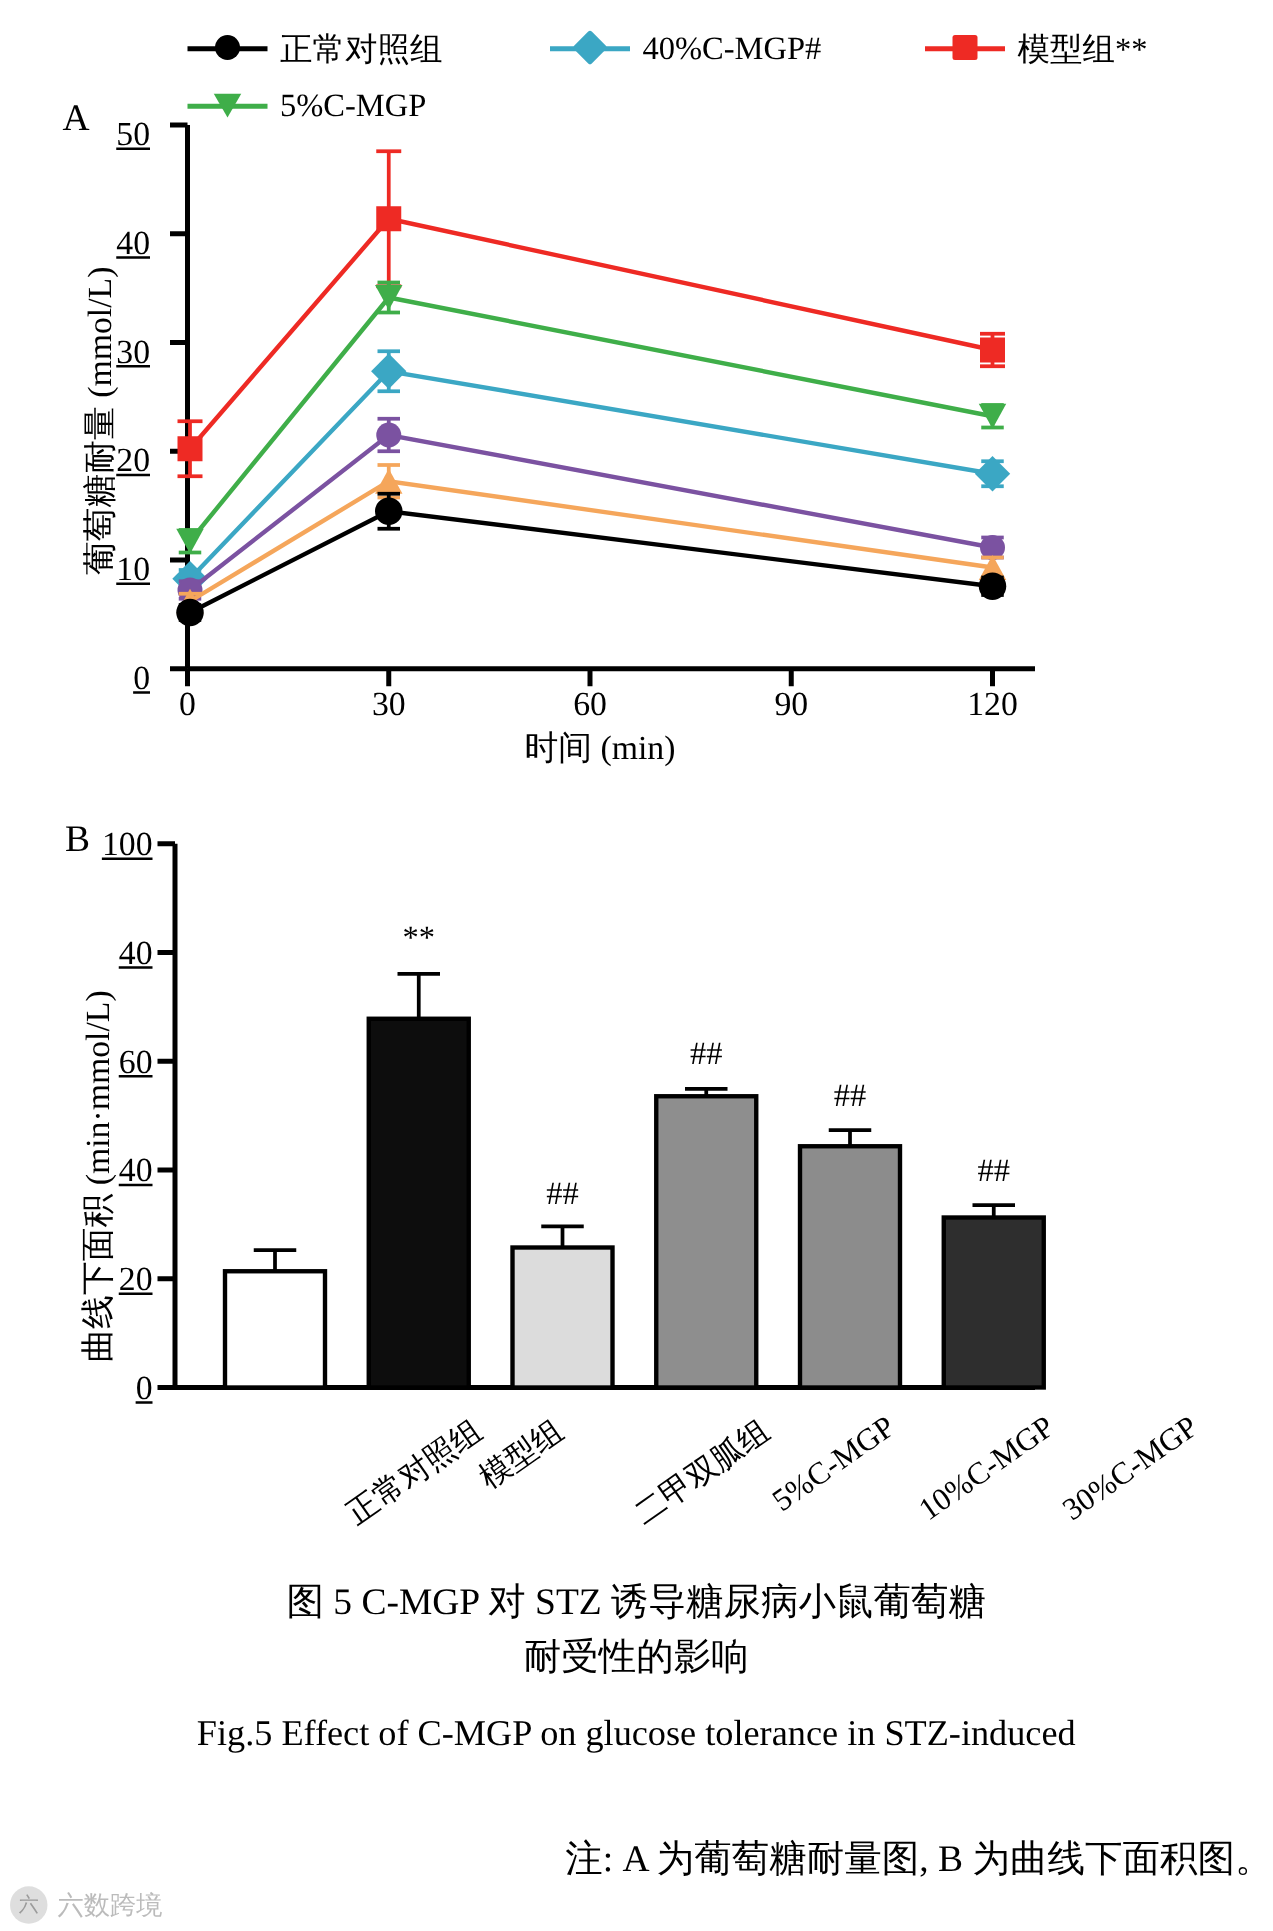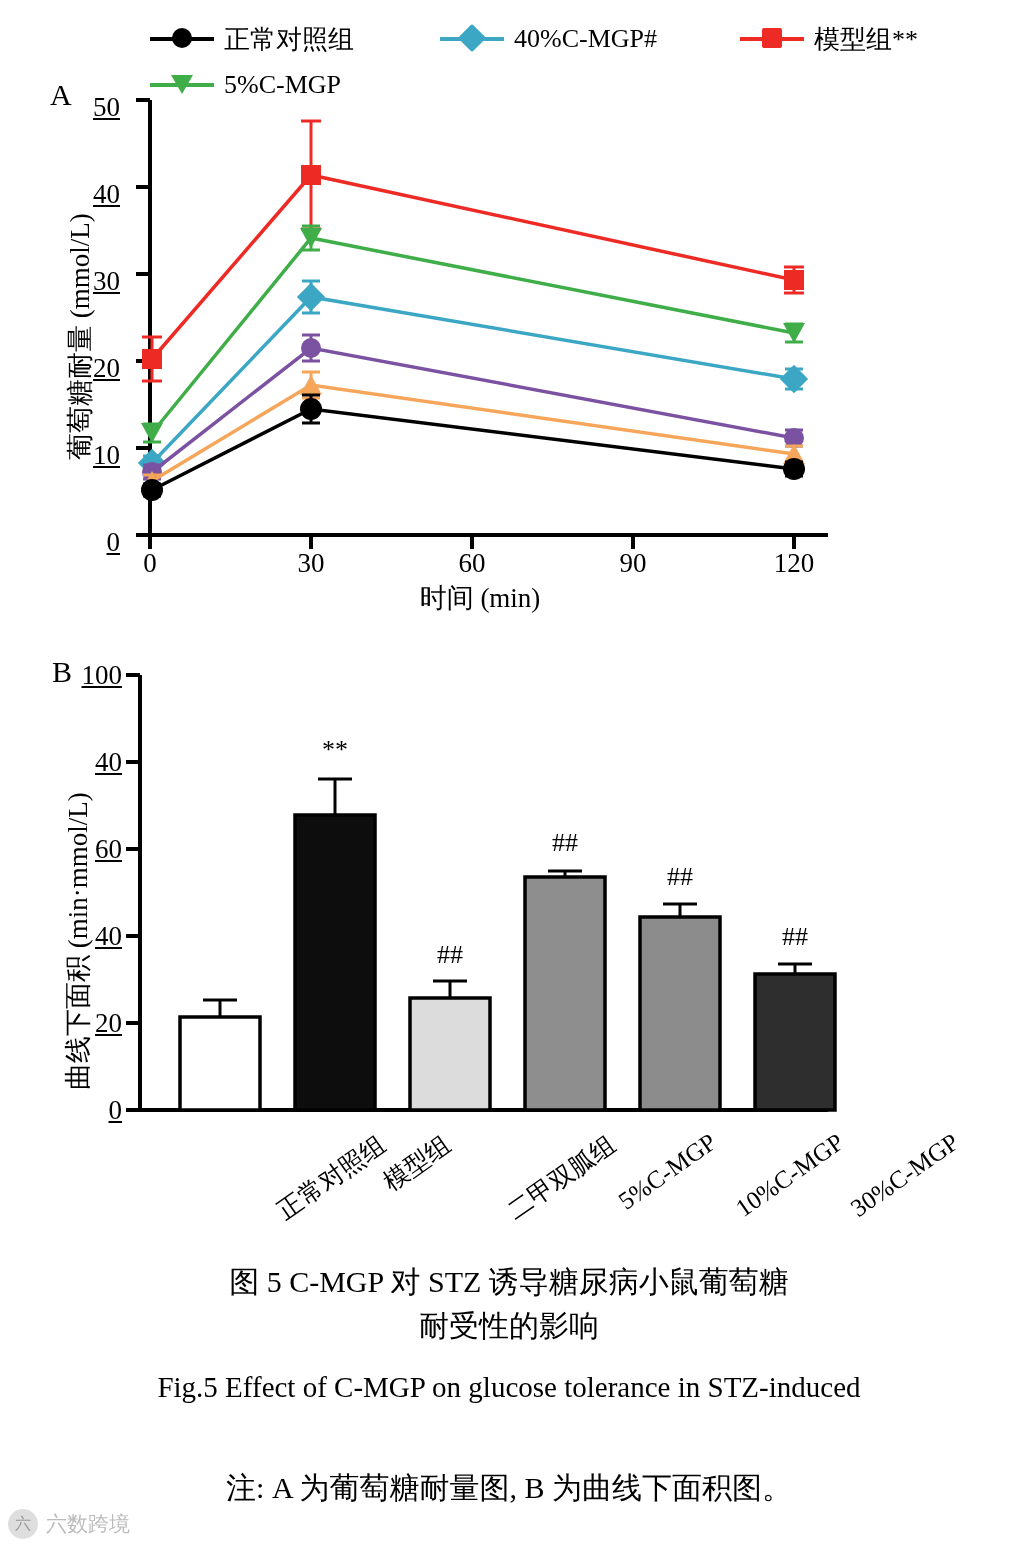--- a/index.html
+++ b/index.html
@@ -397,20 +397,20 @@
   <div class="cat-label" style="left:248px; top:1128px;">正常对照组</div>
   <div class="cat-label" style="left:363px; top:1128px;">模型组</div>
   <div class="cat-label" style="left:478px; top:1128px;">二甲双胍组</div>
   <div class="cat-label" style="left:593px; top:1128px;">5%C-MGP</div>
   <div class="cat-label" style="left:708px; top:1128px;">10%C-MGP</div>
   <div class="cat-label" style="left:823px; top:1128px;">30%C-MGP</div>
 
   <div class="caption" style="top:1262px;">图 5   C-MGP 对 STZ 诱导糖尿病小鼠葡萄糖</div>
   <div class="caption" style="top:1306px;">耐受性的影响</div>
   <div class="caption small" style="top:1368px;">Fig.5   Effect of C-MGP on glucose tolerance in STZ-induced</div>
-  <div class="caption" style="top:1468px;">注: A 为葡萄糖耐量图, B 为曲线下面积图。</div>
+  <div class="caption" style="top:1468px;text-align:right;">注: A 为葡萄糖耐量图, B 为曲线下面积图。</div>
 
   <div class="watermark">
     <div class="wm-logo">六</div>
     <div class="wm-text">六数跨境</div>
   </div>
 
 </div>
 
 </body></html>

